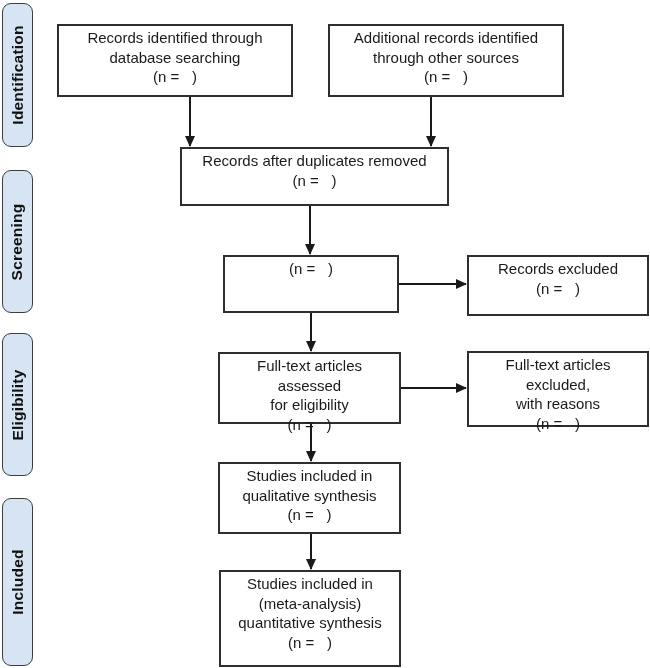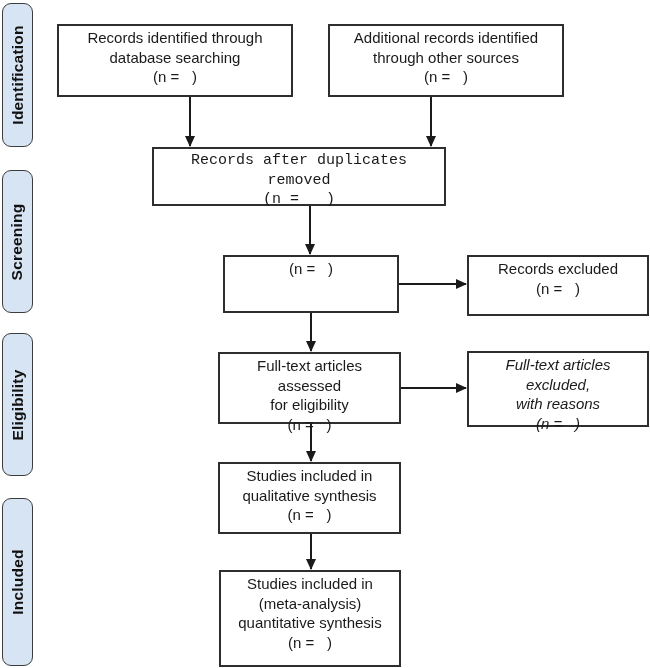--- a/index.html
+++ b/index.html
@@ -62,25 +62,25 @@
     display: flex;
     flex-direction: column;
     align-items: center;
     text-align: center;
     font-size: 15px;
     line-height: 19.5px;
     padding: 2px 4px;
   }
   .box-records-identified   { left: 57px;  top: 24px;  width: 236px; height: 73px; }
   .box-additional-records   { left: 328px; top: 24px;  width: 236px; height: 73px; }
-  .box-after-duplicates     { left: 152px; top: 147px; width: 294px; height: 59px; font-family: Liberation Mono, monospace; }
+  .box-after-duplicates     { left: 180px; top: 147px; width: 269px; height: 59px; }
   .box-records-screened     { left: 223px; top: 255px; width: 176px; height: 58px; }
   .box-records-excluded     { left: 467px; top: 255px; width: 182px; height: 61px; }
   .box-fulltext-assessed    { left: 218px; top: 352px; width: 183px; height: 72px; }
-  .box-fulltext-excluded    { left: 467px; top: 351px; width: 182px; height: 76px; font-style: italic; }
+  .box-fulltext-excluded    { left: 467px; top: 351px; width: 182px; height: 76px; }
   .box-qualitative          { left: 218px; top: 462px; width: 183px; height: 72px; }
   .box-quantitative         { left: 219px; top: 570px; width: 182px; height: 97px; }
 </style>
 </head>
 <body>
 
 <div class="canvas">
 
   <svg class="arrows" width="650" height="668" viewBox="0 0 650 668" aria-hidden="true">
     <defs>

